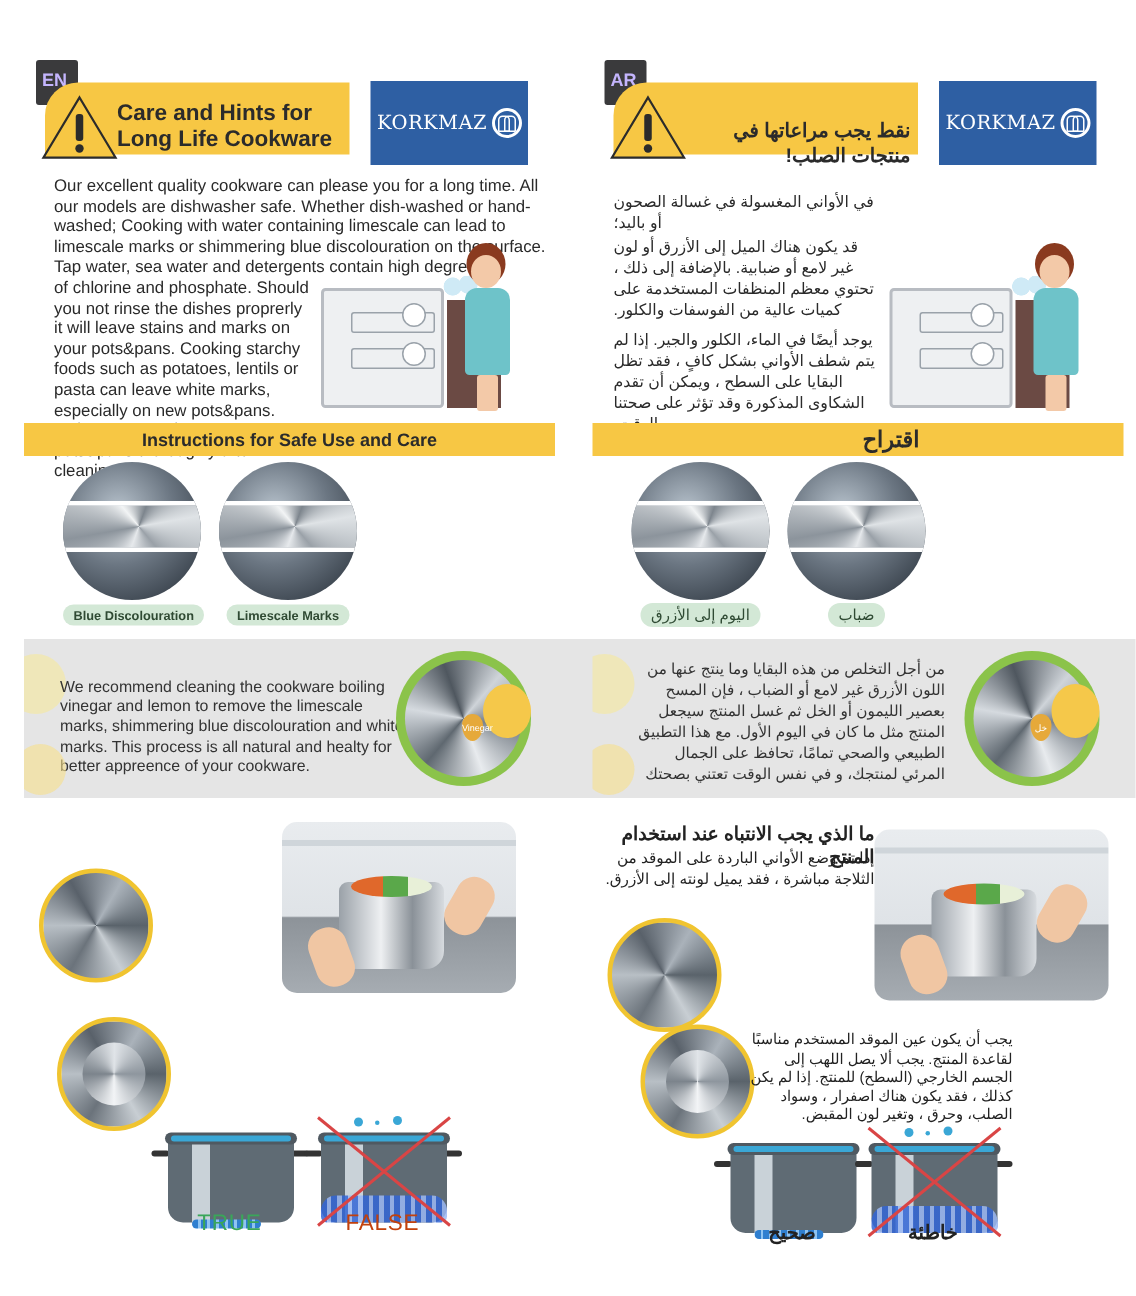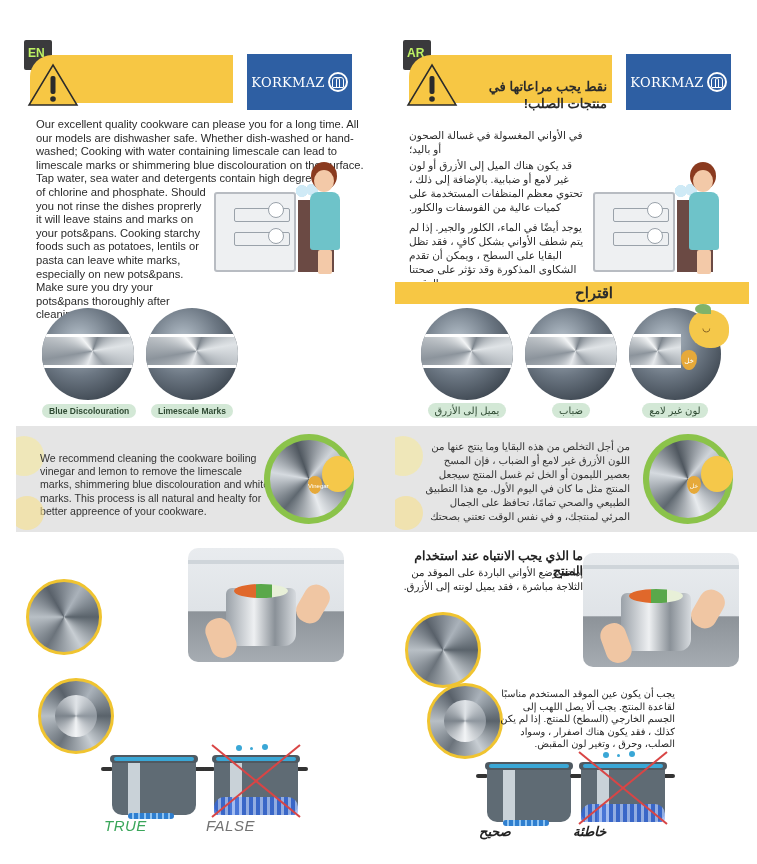--- a/index.html
+++ b/index.html
@@ -5,21 +5,21 @@
   * { box-sizing: border-box; margin: 0; padding: 0; }
   html, body { width: 757px; height: 864px; background: #ffffff; overflow: hidden; }
   body { font-family: "Liberation Sans", sans-serif; color: #222; position: relative; }
 
   .page { position: absolute; top: 0; width: 378px; height: 864px; }
   .page.en { left: 0; }
   .page.ar { left: 379px; }
 
   
   .lang-tag { position: absolute; top: 40px; left: 24px; width: 28px; height: 30px; background: #3a3a3c;
-    color: #bef264; font-size: 12px; font-weight: bold; padding: 6px 0 0 4px; border-radius: 2px 2px 8px 2px; }
+    color: #c4b5fd; font-size: 12px; font-weight: bold; padding: 6px 0 0 4px; border-radius: 2px 2px 8px 2px; }
   .title-banner { position: absolute; top: 55px; left: 30px; width: 203px; height: 48px; background: #f7c744;
     border-radius: 22px 0 0 0; }
   .warn-icon { position: absolute; top: 62px; left: 26px; width: 54px; height: 46px; }
   .title-text { position: absolute; top: 67px; left: 78px; font-size: 15px; font-weight: bold; line-height: 17px; color: #2b2b2b; }
   .ar .title-text { left: 88px; top: 78px; font-size: 13px; direction: rtl; width: 140px; text-align: right; }
   .logo { position: absolute; top: 54px; left: 247px; width: 105px; height: 56px; background: #2e5fa3;
     display: flex; align-items: center; justify-content: center; gap: 3px; }
   .logo-text { color: #fff; font-family: "DejaVu Serif", serif; font-weight: normal; font-size: 13px; letter-spacing: 0.3px; }
   .logo-mark { width: 20px; height: 20px; border: 2px solid #fff; border-radius: 50%; position: relative; }
   .logo-mark::before, .logo-mark::after { content: ""; position: absolute; top: 3px; width: 6px; height: 9px; border: 1.5px solid #fff; border-radius: 3px 3px 1px 1px; }
@@ -101,22 +101,22 @@
   .pot-rim { position: absolute; left: 6px; top: 10px; width: 88px; height: 8px; background: #4f5961; border-radius: 4px; }
   .pot-water { position: absolute; left: 10px; top: 12px; width: 80px; height: 4px; background: #3aa7d6; border-radius: 2px; }
   .pot-handle { position: absolute; top: 22px; width: 12px; height: 4px; background: #333; border-radius: 2px; }
   .pot-handle.l { left: -3px; } .pot-handle.r { right: -4px; }
   .flame { position: absolute; left: 24px; top: 68px; width: 46px; height: 6px; border-radius: 3px;
     background: repeating-linear-gradient(90deg, #2f7fd0 0 4px, #8fc4f2 4px 6px); }
   .false .flame { left: 8px; top: 52px; width: 84px; height: 18px; border-radius: 10px 10px 4px 4px;
     background: repeating-linear-gradient(90deg, #3366d6 0 4px, #9bb8f4 4px 7px); opacity: .85; }
   .x-mark { position: absolute; left: 0; top: -2px; width: 100px; height: 78px; }
   .bubble-out { position: absolute; border-radius: 50%; background: #3aa7d6; }
-  .pot-caption { position: absolute; top: 72px; left: 0; width: 100%; font-size: 15px; font-weight: normal; letter-spacing: 0.5px; font-style: italic; }
-  .pot-caption.ok { color: #3aa65a; } .pot-caption.bad { color: #737373; }
+  .pot-caption { position: absolute; top: 62px; left: 0; width: 100%; text-align: center; font-size: 15px; font-weight: normal; letter-spacing: 0.5px; }
+  .pot-caption.ok { color: #3aa65a; } .pot-caption.bad { color: #c2410c; }
   .ar .pot-caption { color: #222; font-weight: bold; font-size: 13px; }
 
   
   .ar .fridge-head { position: absolute; top: 548px; left: 18px; width: 186px; font-size: 12.5px; font-weight: bold; direction: rtl; text-align: right; color: #222; }
   .ar .fridge-sub { position: absolute; top: 566px; left: 18px; width: 186px; font-size: 10.2px; line-height: 14px; direction: rtl; text-align: right; color: #222; }
   .ar .fridge-photo { left: 204px; top: 553px; }
   .ar .fridge-circle { left: 26px; top: 612px; }
   .ar .hob-circle { left: 48px; top: 683px; }
   .ar .hob-text { left: 120px; top: 688px; width: 176px; font-size: 9.8px; line-height: 12.6px; direction: rtl; text-align: right; }
   .ar .pot-fig.true { left: 100px; top: 752px; } .ar .pot-fig.false { left: 194px; top: 752px; }
@@ -125,20 +125,24 @@
 <body>
 
 <div class="page en">
   <div class="lang-tag">EN</div>
   <div class="title-banner"></div>
   <svg class="warn-icon" viewBox="0 0 54 46">
     <polygon points="27,3 51,43 3,43" fill="#f7c744" stroke="#2b2b2b" stroke-width="1.5"></polygon>
     <rect x="24.5" y="14" width="5" height="18" rx="2" fill="#2b2b2b"></rect>
     <circle cx="27" cy="37" r="2.8" fill="#2b2b2b"></circle>
   </svg>
+  <div class="title-text">
+    <div>Care and Hints for</div>
+    <div>Long Life Cookware</div>
+  </div>
   <div class="logo">
     <span class="logo-text">KORKMAZ</span>
     <span class="logo-mark"></span>
   </div>
 
   <p class="intro">Our excellent quality cookware can please you for a long time. All our models are dishwasher safe. Whether dish-washed or hand-washed; Cooking with water containing limescale can lead to limescale marks or shimmering blue discolouration on the surface. Tap water, sea water and detergents contain high degree</p>
   <p class="intro-narrow">of chlorine and phosphate. Should you not rinse the dishes proprerly it will leave stains and marks on your pots&amp;pans. Cooking starchy foods such as potatoes, lentils or pasta can leave white marks, especially on new pots&amp;pans. Make sure you dry your pots&amp;pans thoroughly after cleaning.</p>
 
   <div class="illus">
     <div class="dishwasher">
@@ -147,20 +151,21 @@
       <div class="plate" style="left:52px;top:8px"></div>
       <div class="plate" style="left:52px;top:34px"></div>
     </div>
     <div class="bubbles"></div>
     <div class="counter"></div>
     <div class="woman-head"></div>
     <div class="woman-body"></div>
     <div class="woman-legs"></div>
   </div>
 
+  <div class="section-bar">Instructions for Safe Use and Care</div>
 
   <div class="pans">
     <div class="pan" style="left:2px">
       <div class="pan-img">
           <div class="pan-band"></div>
         </div>
       <span class="pan-label">Blue Discolouration</span>
     </div>
     <div class="pan" style="left:106px">
       <div class="pan-img">
@@ -251,35 +256,27 @@
     <div class="woman-legs"></div>
   </div>
 
   <div class="section-bar">اقتراح</div>
 
   <div class="pans">
     <div class="pan" style="left:2px">
       <div class="pan-img">
           <div class="pan-band"></div>
         </div>
-      <span class="pan-label">يميل إلى الأزرق</span>
+      <span class="pan-label">اليوم إلى الأزرق</span>
     </div>
     <div class="pan" style="left:106px">
       <div class="pan-img">
           <div class="pan-band"></div>
         </div>
       <span class="pan-label">ضباب</span>
-    </div>
-    <div class="pan" style="left:210px">
-      <div class="pan-img">
-          <div class="pan-band" style="right:40px"></div>
-        </div>
-      <div class="lemon"></div>
-      <div class="drop">خل</div>
-      <span class="pan-label">لون غير لامع</span>
     </div>
   </div>
 
   <div class="rec-box">
     <p class="rec-text">من أجل التخلص من هذه البقايا وما ينتج عنها من اللون الأزرق غير لامع أو الضباب ، فإن المسح بعصير الليمون أو الخل ثم غسل المنتج سيجعل المنتج مثل ما كان في اليوم الأول. مع هذا التطبيق الطبيعي والصحي تمامًا، تحافظ على الجمال المرئي لمنتجك، و في نفس الوقت تعتني بصحتك</p>
     <div class="rec-pan">
       <div class="rec-pan-inner"></div>
       <div class="rec-pan-lemon"></div>
       <div class="rec-pan-drop">خل</div>
     </div>

